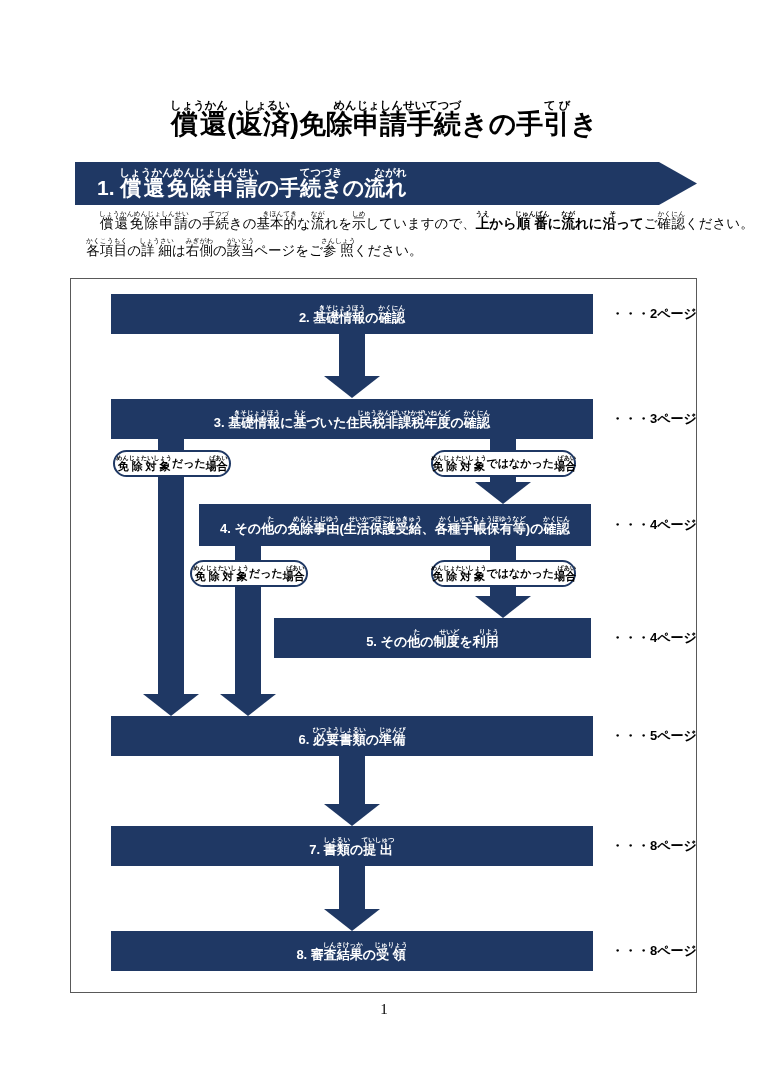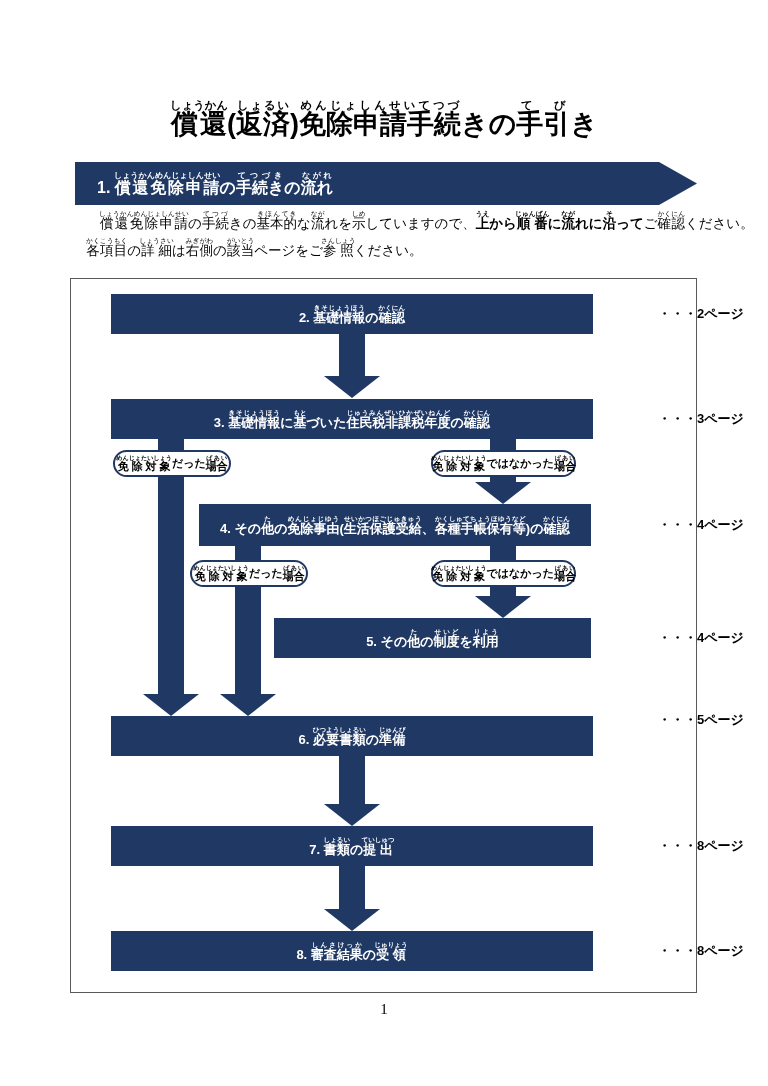--- a/index.html
+++ b/index.html
@@ -4,37 +4,37 @@
 <style>
   * { margin:0; padding:0; box-sizing:border-box; }
   html,body { background:#ffffff; }
   body {
     font-family:"Liberation Sans","DejaVu Sans",sans-serif;
     color:#000;
     width:768px;
   }
   .page { position:relative; width:768px; height:1086px; background:#fff; overflow:hidden; }
   ruby { ruby-align:space-around; }
-  rt { font-size:50%; letter-spacing:0; }
+  rt { font-size:50%; letter-spacing:0;text-align:right; }
 
   .title {
     position:absolute; top:99px; left:0; width:100%;
     text-align:center; font-weight:bold; font-size:27px;
     white-space:nowrap; line-height:1.15;
   }
   .title rt { font-size:42%; }
 
   .banner {
     position:absolute; left:75px; top:162px; width:622px; height:43px;
     background:var(--navy,#1f3864);
     clip-path:polygon(0 0, 584px 0, 622px 50%, 584px 100%, 0 100%);
     display:flex; align-items:center;
   }
   .banner-label {
-    color:#fff; font-weight:bold; font-size:16px; padding-left:22px;
+    color:#fff; font-weight:bold; font-size:21px; padding-left:22px;
     white-space:nowrap; line-height:1.1;
   }
 
   .intro-line {
     position:absolute; font-size:13.5px; white-space:nowrap; line-height:1.1;
   }
   .intro-line b { font-weight:bold; }
 
   .frame {
     position:absolute; left:70px; top:278px; width:627px; height:715px;
@@ -55,21 +55,21 @@
     border-top:22px solid var(--navy,#1f3864);
   }
   .oval {
     position:absolute; height:27px; z-index:3;
     background:#fff; border:2px solid var(--navy,#1f3864); border-radius:999px;
     display:flex; align-items:center; justify-content:center;
     font-weight:bold; font-size:11px; white-space:nowrap; line-height:1;
   }
   .oval rt { font-size:55%; }
   .pref {
-    position:absolute; font-weight:bold; font-size:13px; white-space:nowrap;margin-left:47px;
+    position:absolute; font-weight:bold; font-size:13px; white-space:nowrap;
   }
   .footer-num {
     position:absolute; top:1001px; left:0; width:100%; text-align:center;
     font-family:"Liberation Serif","DejaVu Serif",serif; font-size:15px;
   }
 </style>
 </head>
 <body>
 
 <div class="page">
@@ -130,21 +130,21 @@
       <span>7. <ruby>書類<rt>しょるい</rt></ruby>の<ruby>提出<rt>ていしゅつ</rt></ruby></span>
     </div>
     <div class="fbox" style="left:40px;top:652px;width:482px;height:40px">
       <span>8. <ruby>審査結果<rt>しんさけっか</rt></ruby>の<ruby>受領<rt>じゅりょう</rt></ruby></span>
     </div>
 
     <div class="pref" style="left:540px;top:26px">・・・2ページ</div>
     <div class="pref" style="left:540px;top:131px">・・・3ページ</div>
     <div class="pref" style="left:540px;top:237px">・・・4ページ</div>
     <div class="pref" style="left:540px;top:350px">・・・4ページ</div>
-    <div class="pref" style="left:540px;top:432px">・・・5ページ</div>
+    <div class="pref" style="left:540px;top:448px">・・・5ページ</div>
     <div class="pref" style="left:540px;top:558px">・・・8ページ</div>
     <div class="pref" style="left:540px;top:663px">・・・8ページ</div>
 
   </div>
 
   <div class="footer-num">1</div>
 
 </div>
 
 </body></html>

